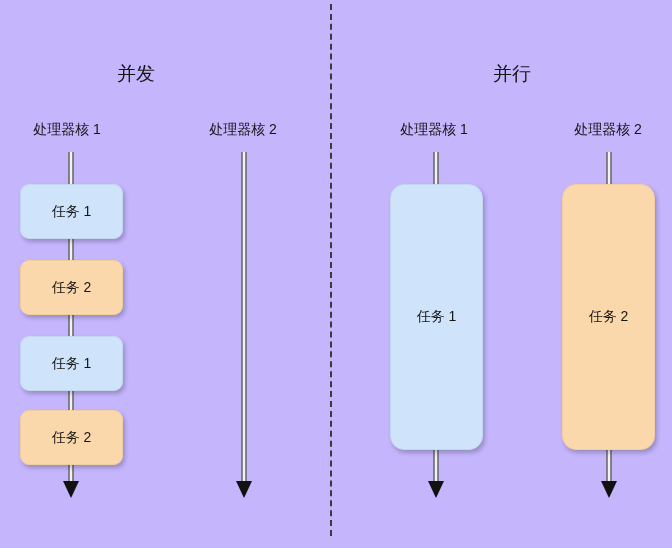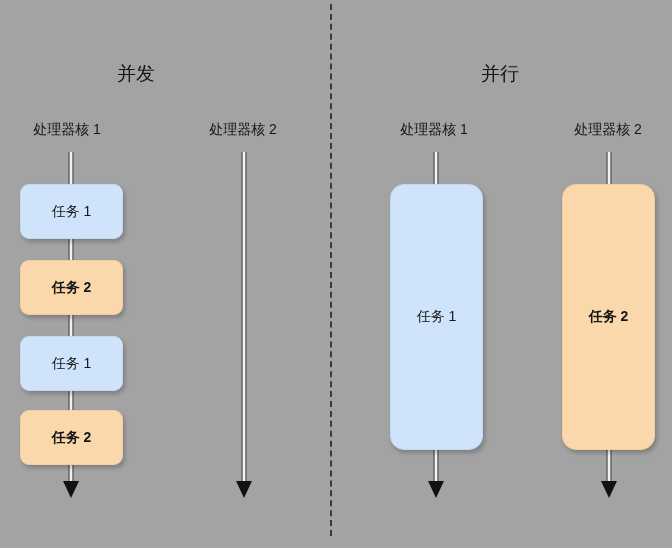--- a/index.html
+++ b/index.html
@@ -11,21 +11,21 @@
     width: 672px;
     height: 548px;
     font-family: "Liberation Sans", "DejaVu Sans", sans-serif;
     color: #1a1a1a;
     overflow: hidden;
   }
   #canvas {
     position: relative;
     width: 672px;
     height: 548px;
-    background: #a3a3a3;
+    background: #c4b5fd;
   }
 
   
   .divider {
     position: absolute;
     left: 330px;
     top: 4px;
     width: 0;
     height: 532px;
     border-left: 2px dashed #3a3a3a;
@@ -35,21 +35,21 @@
   .panel-title {
     position: absolute;
     text-align: center;
     font-size: 19px;
     line-height: 1;
     color: #151515;
     white-space: nowrap;
     transform: translateX(-50%);
   }
   #title-left  { left: 136px; top: 64px; }
-  #title-right { left: 500px; top: 64px; }
+  #title-right { left: 512px; top: 64px; }
 
   
   .core-label {
     position: absolute;
     font-size: 14px;
     line-height: 1;
     color: #151515;
     white-space: nowrap;
     transform: translateX(-50%);
   }
@@ -92,21 +92,20 @@
     box-shadow: 2px 3px 4px rgba(0,0,0,0.22);
     z-index: 3;
   }
   .task-blue {
     background: #cfe3fa;
     border: 1px solid #c3d8f0;
   }
   .task-orange {
     background: #fbd8ab;
     border: 1px solid #f2cda0;
-    font-weight: bold;
   }
   .task-tall {
     border-radius: 14px;
     align-items: center;
   }
 </style>
 </head>
 <body>
 
 <div id="canvas">

